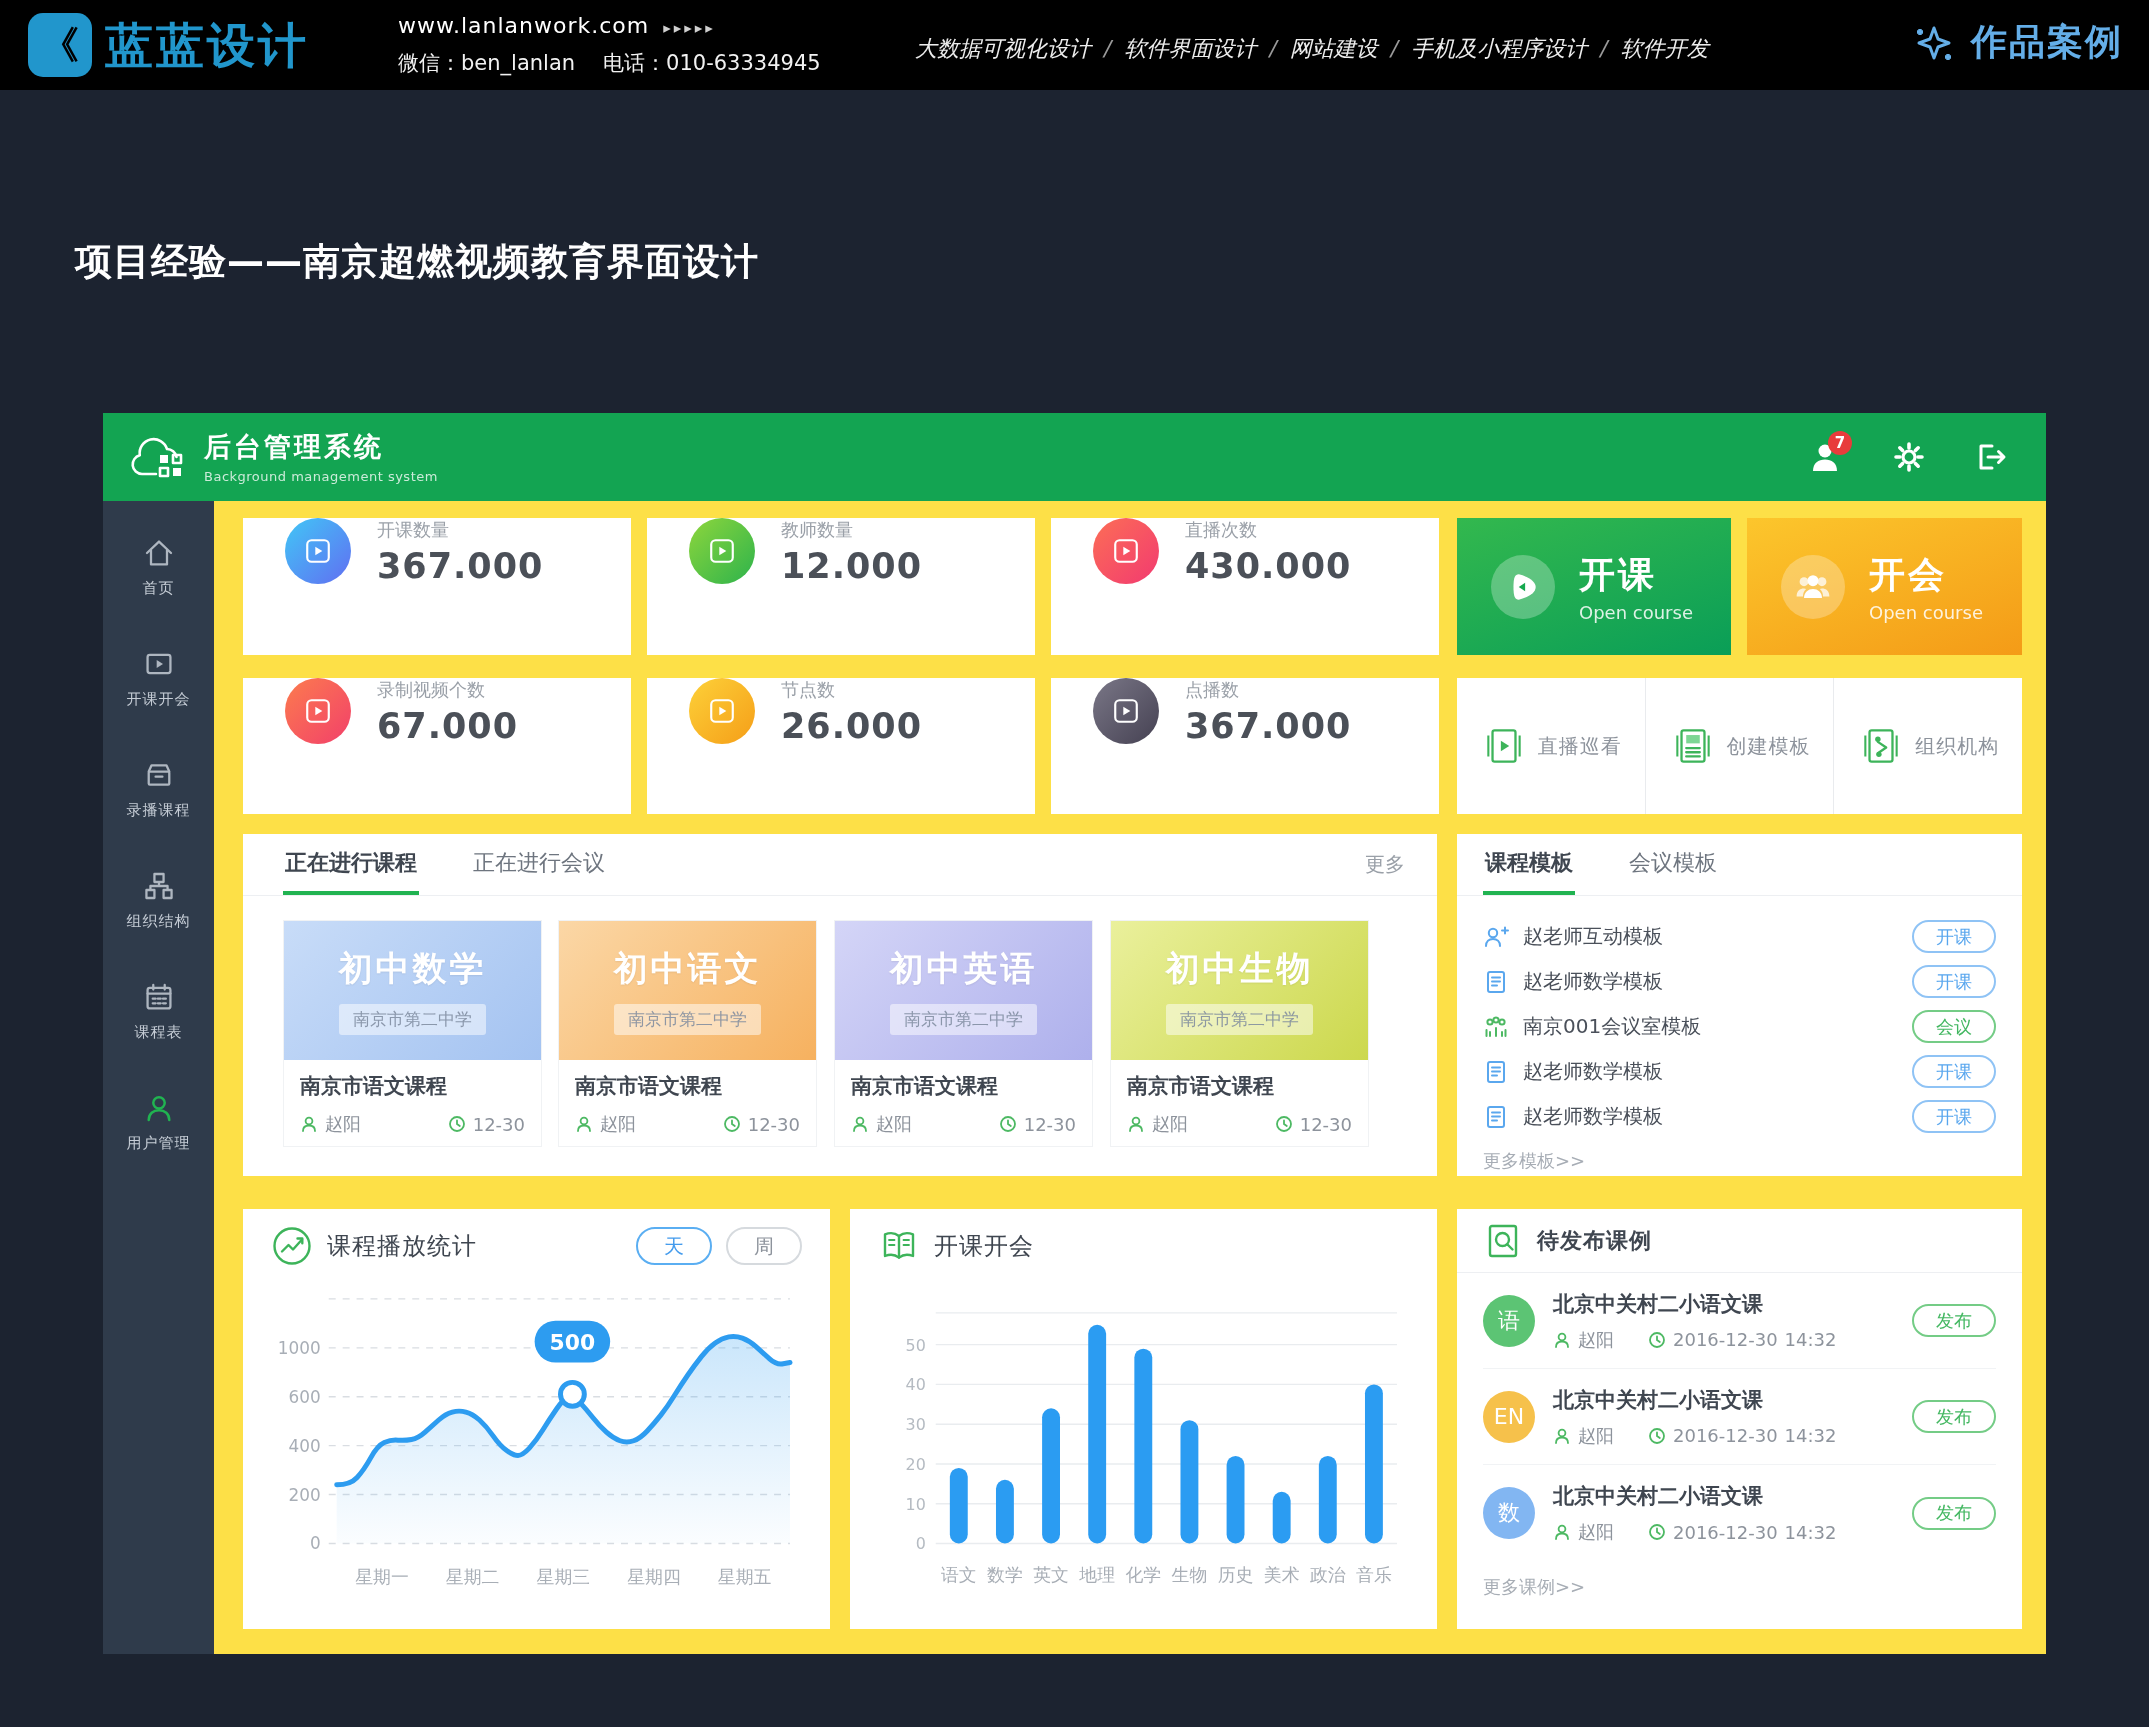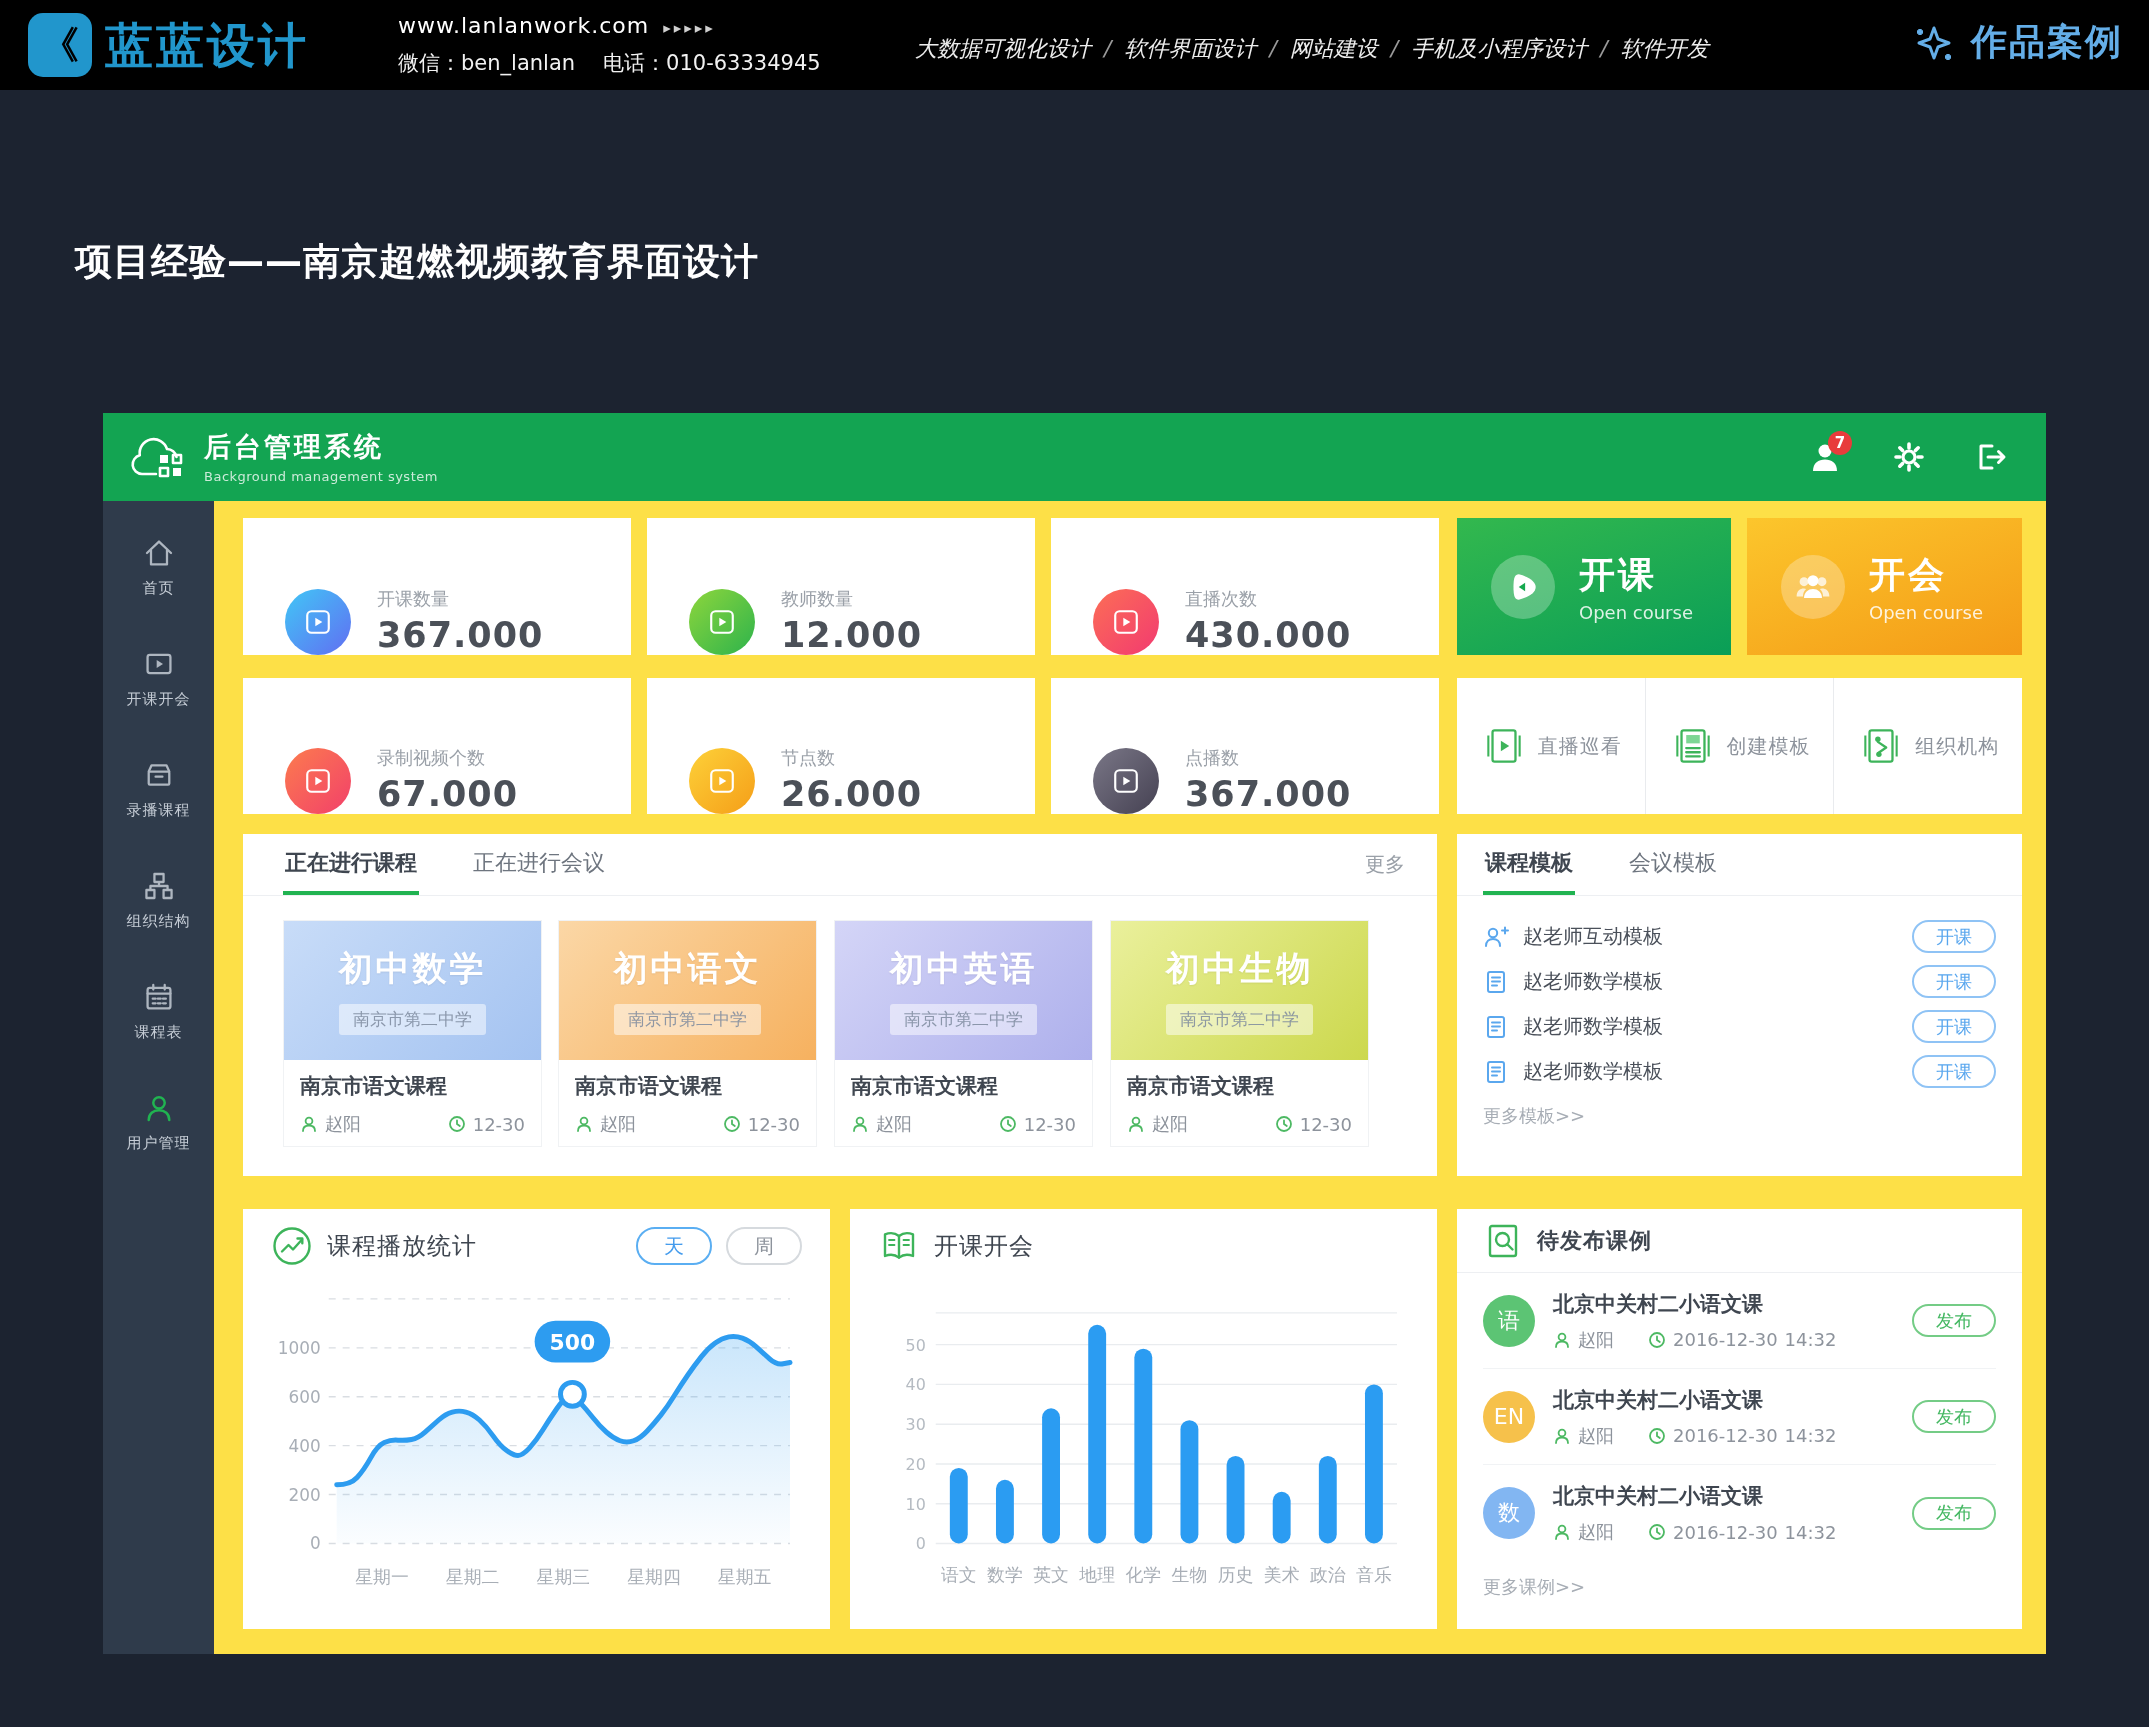--- a/index.html
+++ b/index.html
@@ -36,21 +36,21 @@
 
   .sidebar { position:absolute; left:0; top:88px; width:111px; height:1153px; background:#2f3b4b; }
   .side-item { width:111px; height:111px; padding-top:14px; display:flex; flex-direction:column; align-items:center; cursor:pointer; }
   .side-item:first-child { margin-top:22px; }
   .side-item .lbl { margin-top:10px; font-size:15px; color:#c6cdd6; letter-spacing:1px; }
 
   .main { position:absolute; left:111px; top:88px; width:1832px; height:1153px; }
   .panel { position:absolute; background:#fff; }
 
   
-  .stat-card { width:388px; height:137px; display:flex; align-items:flex-end; padding-left:42px; }
+  .stat-card { width:388px; height:137px; display:flex; align-items:flex-start; padding-left:42px; }
   .stat-icon { width:66px; height:66px; border-radius:50%; display:flex; align-items:center; justify-content:center; flex:0 0 66px; }
   .stat-text { margin-left:26px; }
   .stat-label { font-size:18px; color:#9aa0a8; }
   .stat-value { font-size:35px; font-weight:bold; color:#4b5058; margin-top:4px; letter-spacing:1px; }
 
   
   .big-btn { position:absolute; height:137px; display:flex; align-items:center; padding-left:34px; cursor:pointer; }
   .big-btn .blob { width:64px; height:64px; border-radius:50%; background:rgba(255,255,255,.27); display:flex; align-items:center; justify-content:center; }
   .big-btn .bt { margin-left:24px; color:#fff; }
   .big-btn .bt .t1 { font-size:36px; font-weight:bold; letter-spacing:3px; }
@@ -532,20 +532,32 @@
         </div>
         <div class="tpl-row">
           <span>
               <svg width="26" height="26" viewBox="0 0 26 26" fill="none" stroke="#5aa7ee" stroke-width="2" stroke-linecap="round">
                 <rect x="5" y="3" width="16" height="20" rx="2"></rect>
                 <path d="M9 8.5 h8 M9 12.5 h8 M9 16.5 h5"></path>
               </svg>
             </span>
           <span class="tpl-name">赵老师数学模板</span>
           <span class="pill blue">开课</span>
+        </div>
+        <div class="tpl-row">
+          <span>
+              <svg width="26" height="26" viewBox="0 0 26 26" fill="none" stroke="#4db963" stroke-width="2" stroke-linecap="round">
+                <circle cx="7" cy="8" r="2.6"></circle>
+                <circle cx="19" cy="8" r="2.6"></circle>
+                <circle cx="13" cy="6" r="2.6"></circle>
+                <path d="M3.5 22 v-6 M7 22 v-4 M13 22 v-8 M19 22 v-4 M22.5 22 v-6"></path>
+              </svg>
+            </span>
+          <span class="tpl-name">南京001会议室模板</span>
+          <span class="pill green">会议</span>
         </div>
         <div class="tpl-row">
           <span>
               <svg width="26" height="26" viewBox="0 0 26 26" fill="none" stroke="#5aa7ee" stroke-width="2" stroke-linecap="round">
                 <rect x="5" y="3" width="16" height="20" rx="2"></rect>
                 <path d="M9 8.5 h8 M9 12.5 h8 M9 16.5 h5"></path>
               </svg>
             </span>
           <span class="tpl-name">赵老师数学模板</span>
           <span class="pill blue">开课</span>

